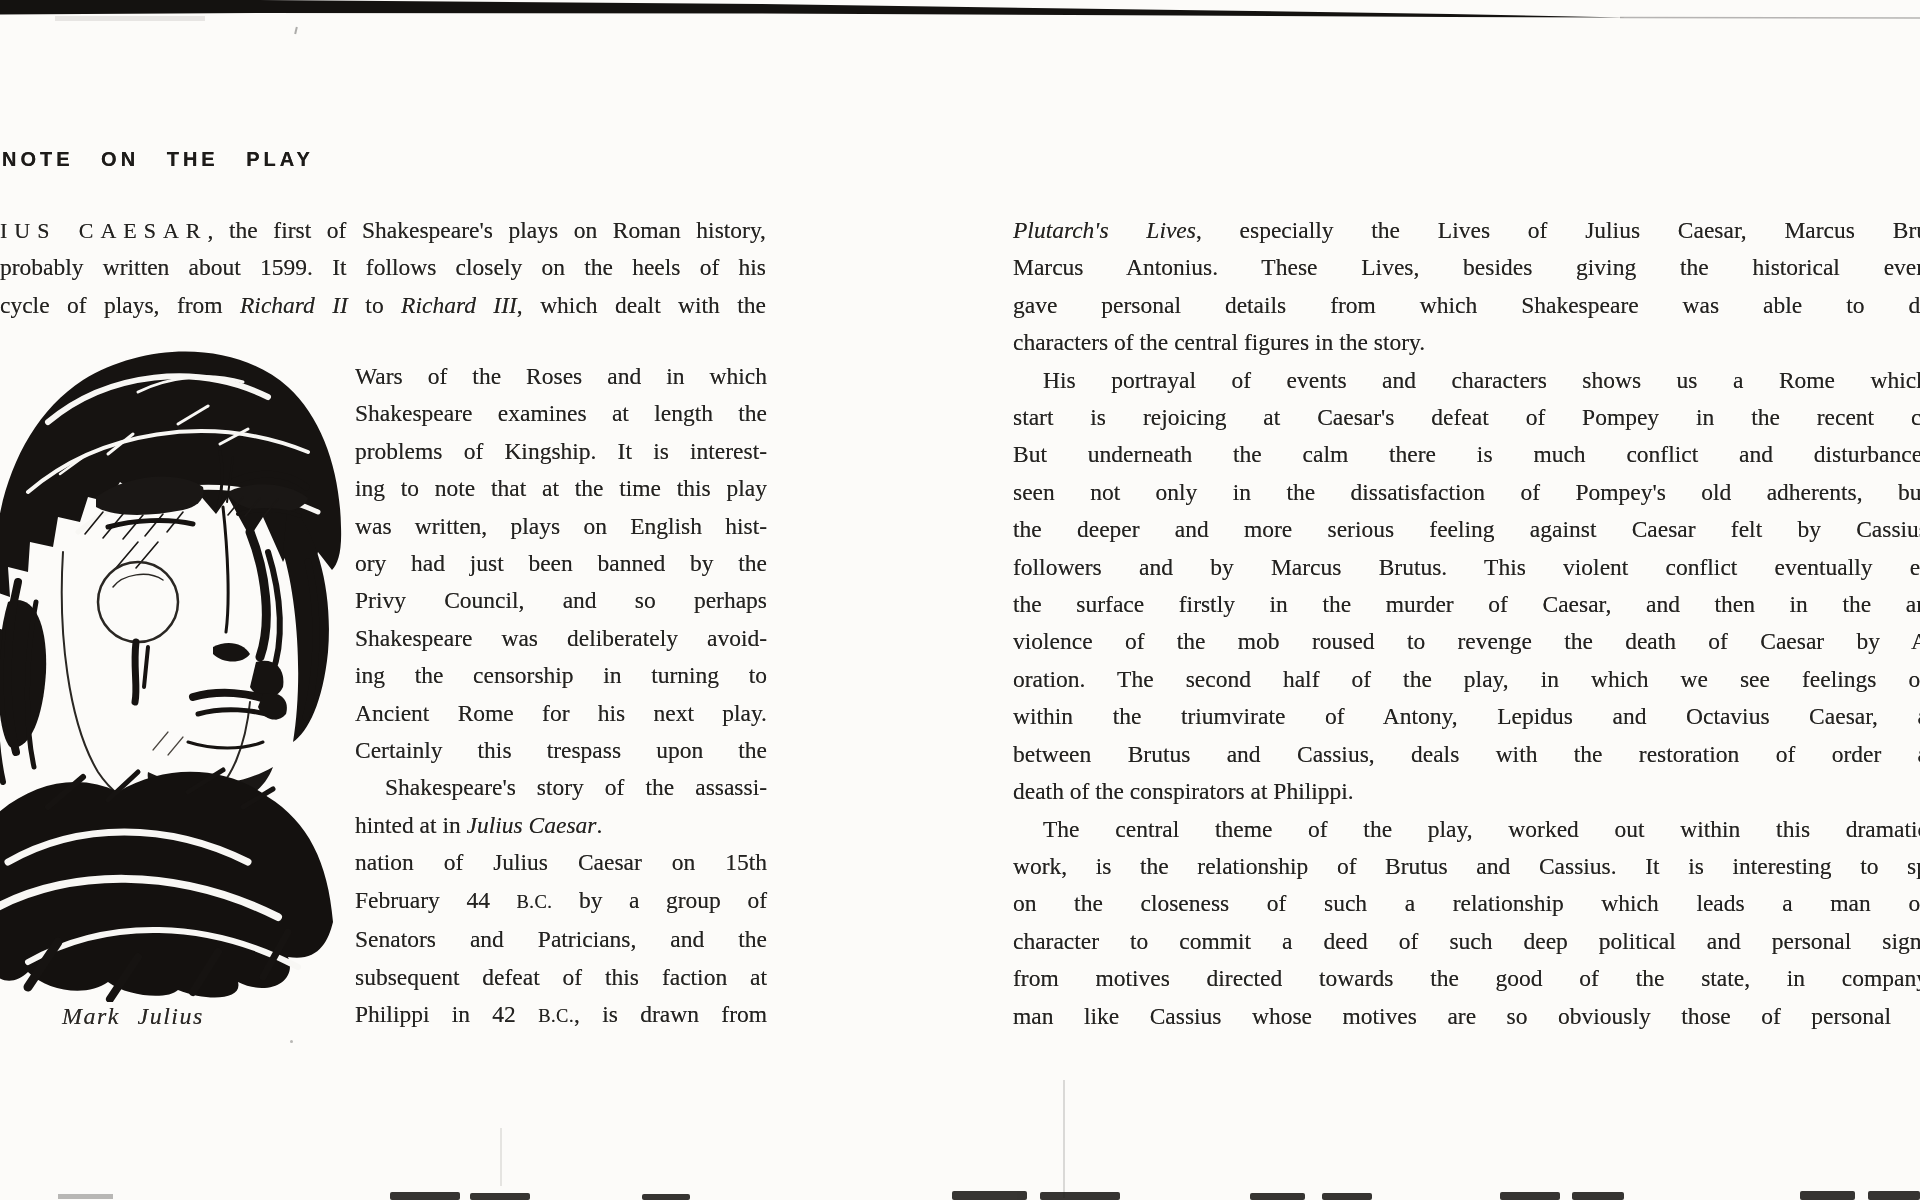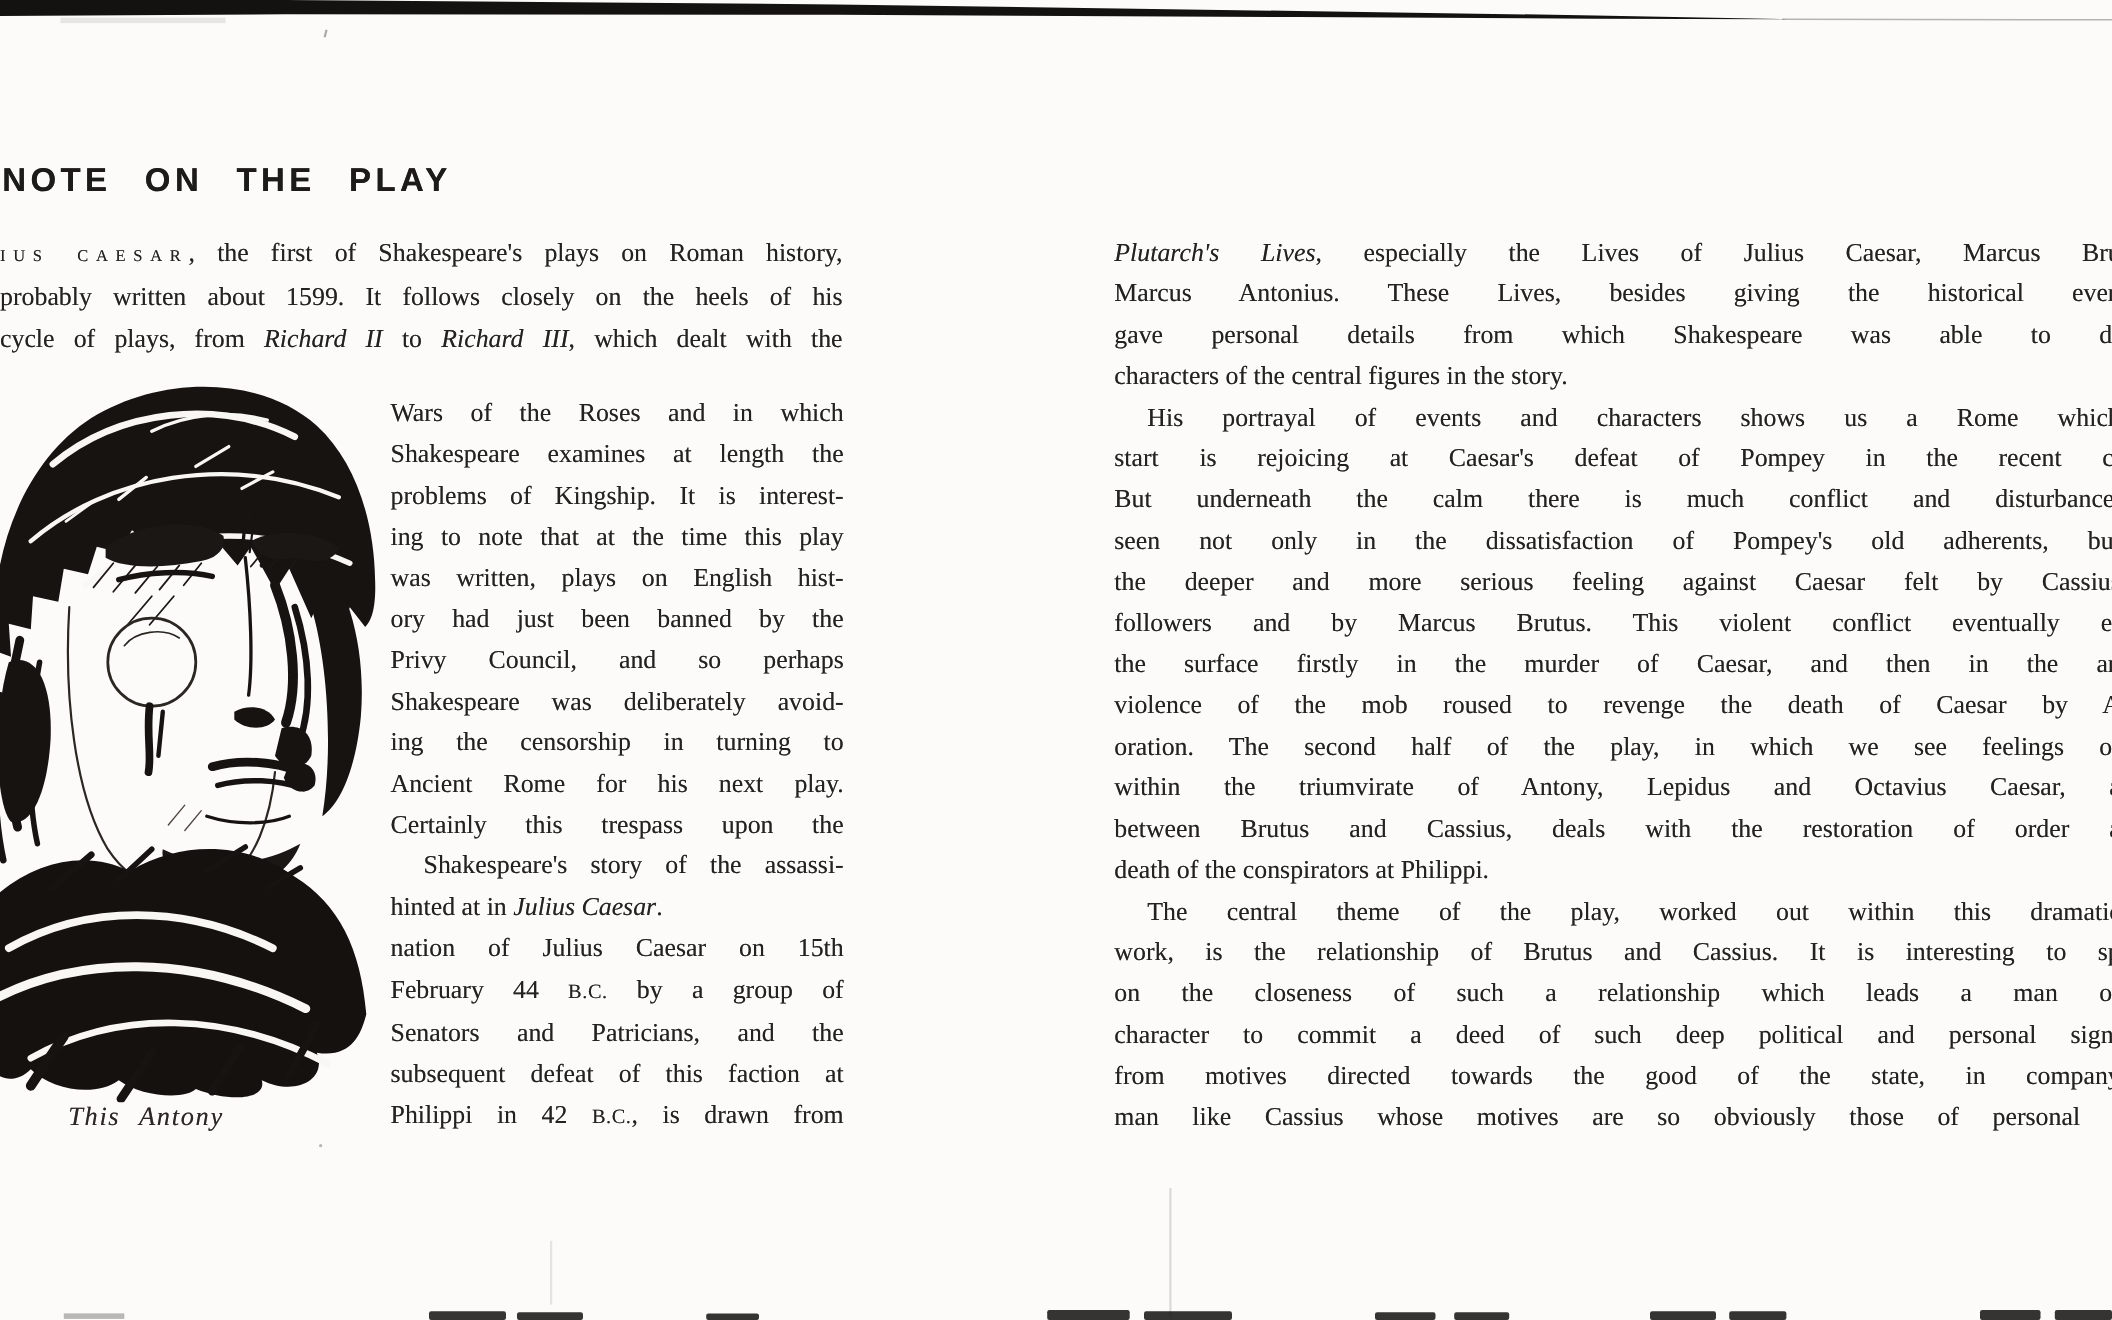--- a/index.html
+++ b/index.html
@@ -6,24 +6,24 @@
   body{width:1920px;height:1200px;overflow:hidden;background:#fcfbf9;}
   #page{position:absolute;left:0;top:0;width:1920px;height:1200px;overflow:hidden;
         font-family:"Liberation Serif","DejaVu Serif",serif;color:#232220;
         text-shadow:0 0 .5px rgba(40,36,32,.55);}
   .textblock{position:absolute;font-size:23.5px;line-height:37.4px;}
   .line{text-align:justify;}
   .line.just{text-align-last:justify;}
   .line.ind{text-indent:30px;}
   .seg-i{font-style:italic;}
   .seg-sc{font-size:18.5px;letter-spacing:.5px;}
-  .seg-ls{letter-spacing:7px;font-size:15px;}
+  .seg-ls{letter-spacing:7px;font-size:22px;}
   #heading{position:absolute;left:2px;top:148px;
            font-family:"Liberation Sans","DejaVu Sans",sans-serif;
-           font-weight:700;font-size:30px;letter-spacing:4px;word-spacing:18px;
+           font-weight:700;font-size:20px;letter-spacing:4px;word-spacing:18px;
            color:#1d1b19;text-shadow:0 0 .6px rgba(20,18,16,.8);}
   #caption{position:absolute;left:62px;top:1003px;font-style:italic;
            font-size:24px;letter-spacing:1.5px;word-spacing:10px;color:#2a2724;}
   #left-top{left:0;top:212px;width:766px;}
   #left-wrap{left:355px;top:323px;width:412px;margin-top:35px;}
   #right-col{left:1013px;top:212px;width:915px;}
   .artifact{position:absolute;background:#1b1917;}
   svg{display:block;}
 </style>
 </head>
@@ -152,21 +152,21 @@
       <div class="line just"><span class="seg-n">Certainly this trespass upon the</span></div>
       <div class="line just ind"><span class="seg-n">Shakespeare's story of the assassi-</span></div>
       <div class="line"><span class="seg-n">hinted at in </span><span class="seg-i">Julius Caesar</span><span class="seg-n">.</span></div>
       <div class="line just"><span class="seg-n">nation of Julius Caesar on 15th</span></div>
       <div class="line just"><span class="seg-n">February 44 </span><span class="seg-sc">B.C.</span><span class="seg-n"> by a group of</span></div>
       <div class="line just"><span class="seg-n">Senators and Patricians, and the</span></div>
       <div class="line just"><span class="seg-n">subsequent defeat of this faction at</span></div>
       <div class="line just"><span class="seg-n">Philippi in 42 </span><span class="seg-sc">B.C.</span><span class="seg-n">, is drawn from</span></div>
     </div>
 
-  <div id="caption">This Antony</div>
+  <div id="caption">Mark Julius</div>
 
   <div id="right-col" class="textblock">
       <div class="line just"><span class="seg-i">Plutarch's Lives</span><span class="seg-n">, especially the Lives of Julius Caesar, Marcus Bru</span></div>
       <div class="line just"><span class="seg-n">Marcus Antonius. These Lives, besides giving the historical even</span></div>
       <div class="line just"><span class="seg-n">gave personal details from which Shakespeare was able to dr</span></div>
       <div class="line"><span class="seg-n">characters of the central figures in the story.</span></div>
       <div class="line just ind"><span class="seg-n">His portrayal of events and characters shows us a Rome which</span></div>
       <div class="line just"><span class="seg-n">start is rejoicing at Caesar's defeat of Pompey in the recent ci</span></div>
       <div class="line just"><span class="seg-n">But underneath the calm there is much conflict and disturbance.</span></div>
       <div class="line just"><span class="seg-n">seen not only in the dissatisfaction of Pompey's old adherents, but</span></div>

